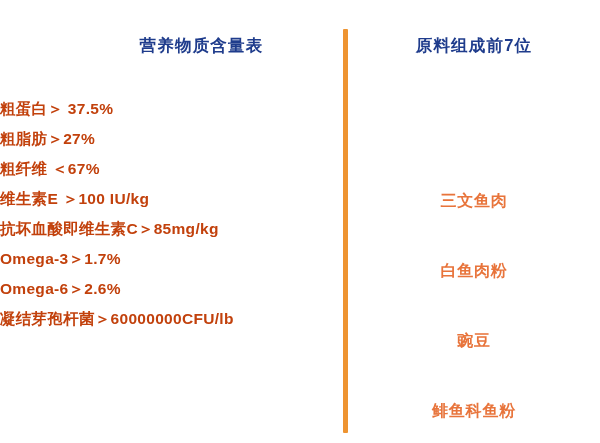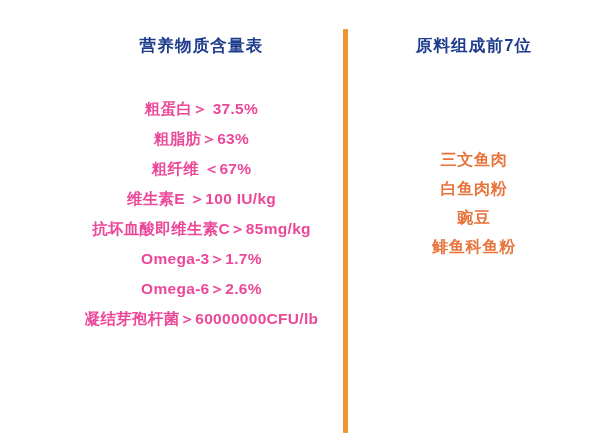--- a/index.html
+++ b/index.html
@@ -60,22 +60,21 @@
     top: 94px;
     left: 0;
     width: 100%;
     margin: 0;
     padding: 0;
     list-style: none;
   }
   .nutrition-row {
     height: 30px;
     line-height: 30px;
-    text-align: center;
-    color: #ec4899;
+    color: #c2410c;
     font-weight: bold;
     font-size: 15.5px;
     letter-spacing: 0.3px;
     white-space: nowrap;
   }
 
   
   .ingredient-list {
     position: absolute;
     top: 145px;
@@ -87,33 +86,34 @@
   }
   .ingredient-row {
     height: 29px;
     line-height: 29px;
     text-align: center;
     color: #E8743B;
     font-weight: bold;
     font-size: 16px;
     letter-spacing: 0.8px;
     white-space: nowrap;
+    margin-top: 41px;
   }
 </style>
 </head>
 <body>
 
 <div class="page">
 
   <div class="col col-left">
     <div class="col-title">营养物质含量表</div>
 
     <ul class="nutrition-list">
       <li class="nutrition-row">粗蛋白＞ 37.5%</li>
-      <li class="nutrition-row">粗脂肪＞63%</li>
+      <li class="nutrition-row">粗脂肪＞27%</li>
       <li class="nutrition-row">粗纤维 ＜67%</li>
       <li class="nutrition-row">维生素E ＞100 IU/kg</li>
       <li class="nutrition-row">抗坏血酸即维生素C＞85mg/kg</li>
       <li class="nutrition-row">Omega-3＞1.7%</li>
       <li class="nutrition-row">Omega-6＞2.6%</li>
       <li class="nutrition-row">凝结芽孢杆菌＞60000000CFU/lb</li>
     </ul>
   </div>
 
   <div class="divider"></div>

